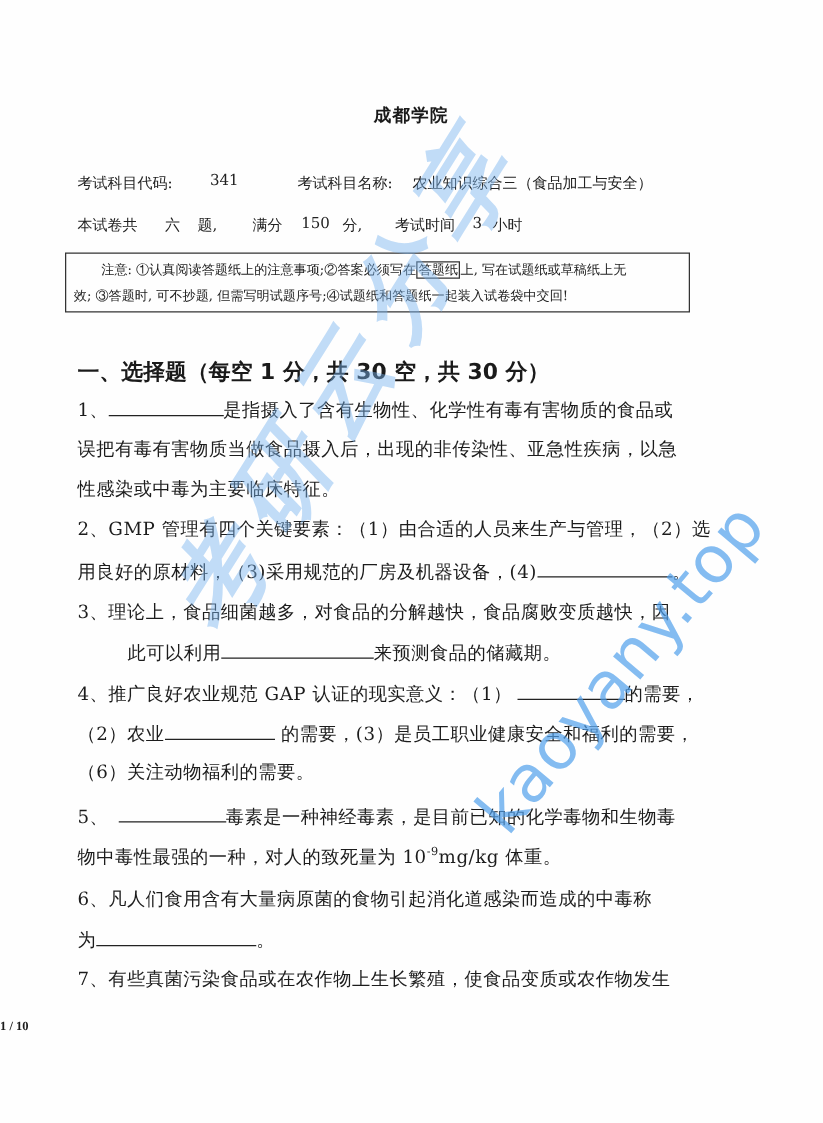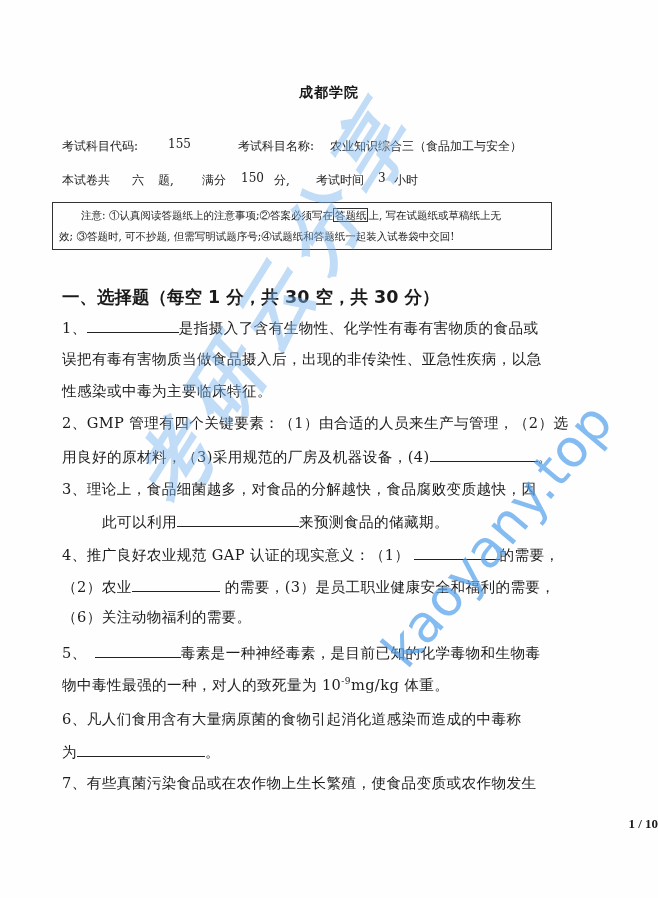--- a/index.html
+++ b/index.html
@@ -76,24 +76,24 @@
     .blank {
       display: inline-block;
       border-bottom: 1px solid #222;
       height: 14px;
       vertical-align: baseline;
     }
     sup { font-size: 9px; }
 
     .page-number {
       left: 0; width: 658px; top: 816px;
-      text-align: right;
+      text-align: left;
       font-family: "Liberation Serif", serif;
       font-weight: bold;
-      font-size: 13px;
+      font-size: 10px;
     }
 
     .watermark {
       position: absolute;
       pointer-events: none;
       color: rgba(120, 180, 240, 0.45);
       font-family: "DejaVu Sans", "Liberation Sans", sans-serif;
     }
     .wm-cn {
       left: 110px; top: 470px;
@@ -114,21 +114,21 @@
     }
   </style>
 </head>
 <body>
 
 <div class="page">
 
   <div class="abs school">成都学院</div>
 
   <div class="abs meta" style="left:62px; top:138px;">考试科目代码:</div>
-  <div class="abs meta num" style="left:168px; top:137px;">155</div>
+  <div class="abs meta num" style="left:168px; top:137px;">341</div>
   <div class="abs meta" style="left:238px; top:138px;">考试科目名称:</div>
   <div class="abs meta" style="left:330px; top:138px;">农业知识综合三（食品加工与安全）</div>
 
   <div class="abs meta" style="left:62px; top:172px;">本试卷共</div>
   <div class="abs meta" style="left:132px; top:172px;">六</div>
   <div class="abs meta" style="left:158px; top:172px;">题,</div>
   <div class="abs meta" style="left:202px; top:172px;">满分</div>
   <div class="abs meta num" style="left:241px; top:171px;">150</div>
   <div class="abs meta" style="left:274px; top:172px;">分,</div>
   <div class="abs meta" style="left:316px; top:172px;">考试时间</div>

